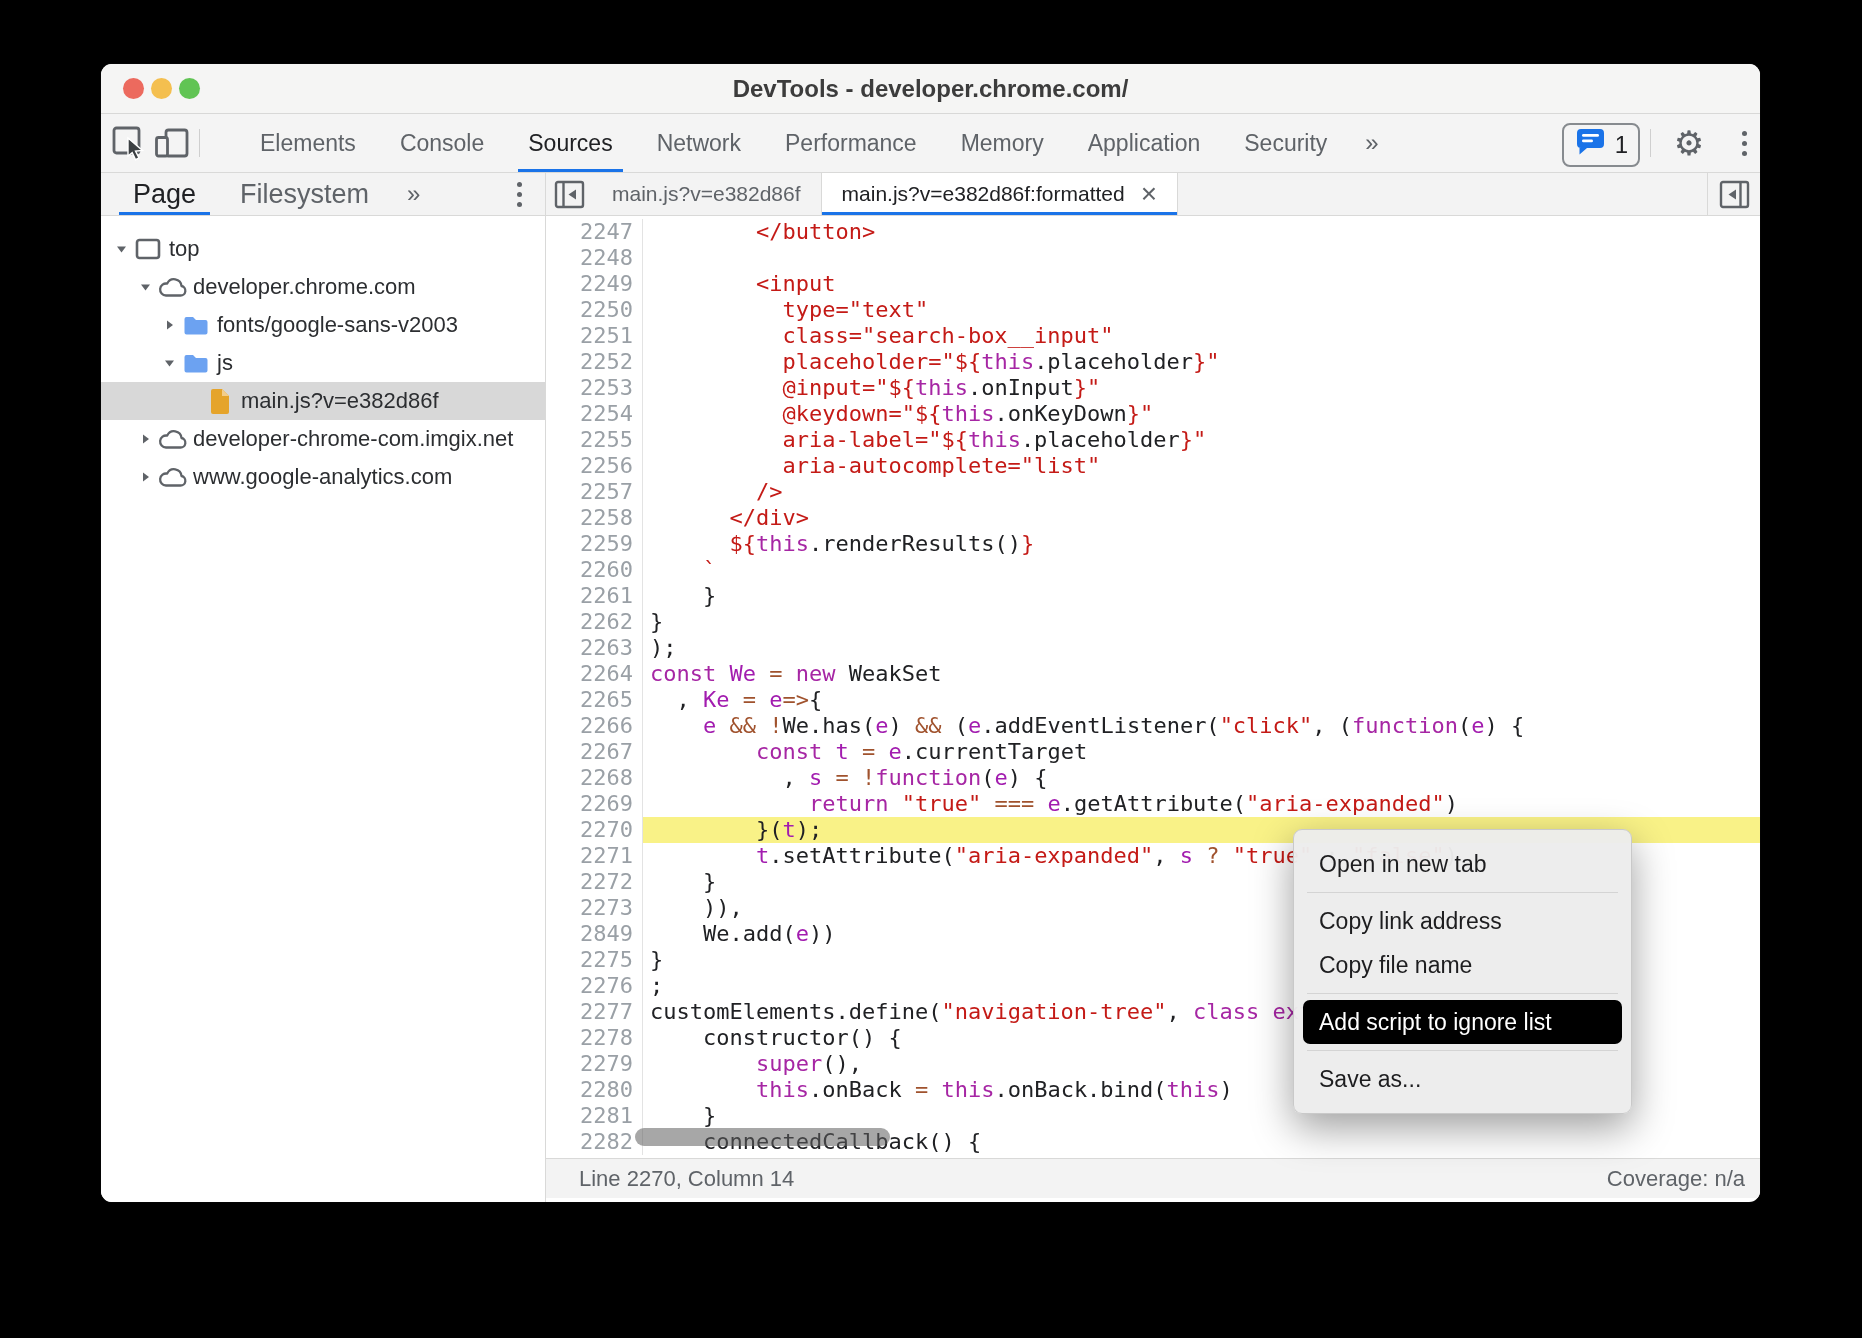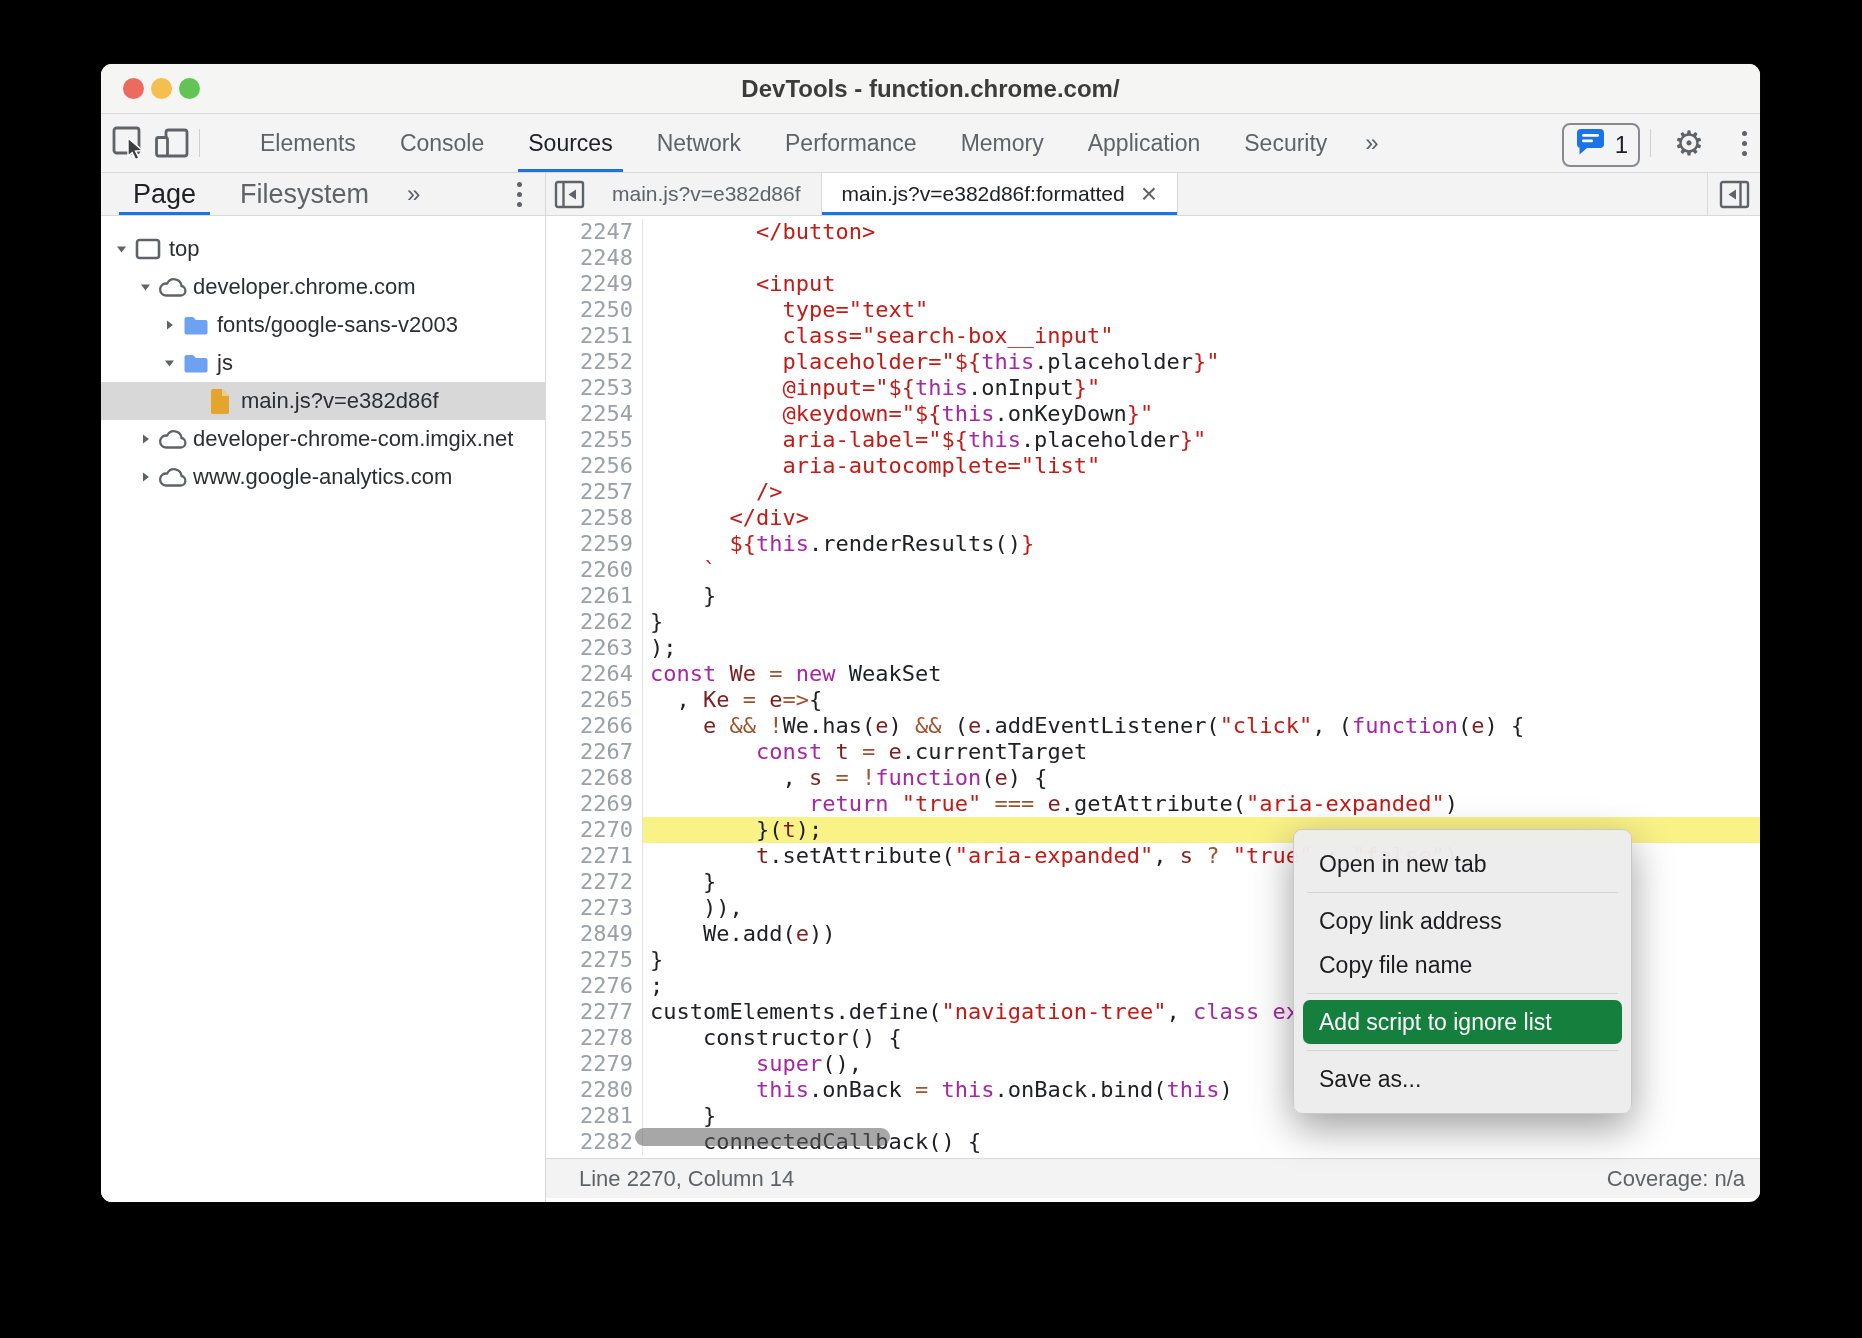--- a/index.html
+++ b/index.html
@@ -54,44 +54,44 @@
   .etab.active{background:#fff;color:#202124;border-left:1px solid #d9d9d8;border-right:1px solid #d9d9d8;}
   .etab.active::after{content:"";position:absolute;left:0;right:0;bottom:0;height:3px;background:#1a73e8;}
   .etab .close{margin-left:16px;font-size:28px;color:#5f6368;line-height:20px;}
   .strip-right{margin-left:auto;display:flex;align-items:center;border-left:1px solid #d9d9d8;width:52px;justify-content:center;}
   .code-area{position:absolute;left:0;top:43px;right:0;bottom:40px;background:#fff;overflow:hidden;padding-top:3px;
     font-family:"DejaVu Sans Mono",monospace;font-size:22px;}
   .crow{height:26px;display:flex;align-items:stretch;}
   .gut{flex:0 0 87px;text-align:right;padding-right:9px;color:#9AA0A6;border-right:1px solid #e3e3e3;line-height:26px;}
   .code{flex:1 1 auto;white-space:pre;line-height:26px;padding-left:7px;color:#202124;}
   .crow.hl .code{background:#F9F287;}
-  .c-k{color:#A626A4;} .c-s{color:#C41A16;} .c-v{color:#7f1d1d;} .c-o{color:#A0522D;} .c-d{color:#202124;}
+  .c-k{color:#A626A4;} .c-s{color:#C41A16;} .c-v{color:#a21caf;} .c-o{color:#A0522D;} .c-d{color:#202124;}
   .statusbar{position:absolute;left:0;right:0;bottom:4px;height:39px;background:#f3f3f3;border-top:1px solid #d9d9d8;
     display:flex;align-items:center;font-size:22px;color:#5f6368;}
   .status-left{margin-left:33px;}
   .status-right{margin-left:auto;margin-right:15px;}
   
   .hthumb{position:absolute;left:534px;top:1064px;width:255px;height:18px;border-radius:9px;background:rgba(95,95,95,.55);z-index:5;}
   
   .ctxmenu{position:absolute;left:1192px;top:765px;width:337px;background:rgba(236,236,236,.97);
     border:1px solid #c9c9c9;border-radius:9px;box-shadow:0 14px 40px rgba(0,0,0,.38);z-index:10;padding:12px 0;}
   .mi{height:44px;line-height:44px;padding:0 25px;font-size:23px;color:#1d1d1f;}
-  .mi.hl-blue{margin:0 9px;padding:0 16px;background:#15803d;color:#fff;border-radius:7px;height:44px;line-height:44px;}
+  .mi.hl-blue{margin:0 9px;padding:0 16px;background:#000000;color:#fff;border-radius:7px;height:44px;line-height:44px;}
   .msep{height:1px;background:#d4d4d4;margin:6px 13px;}
 </style>
 </head>
 <body>
 
 <div class="window">
 
   <div class="titlebar">
     <span class="tl r"></span>
     <span class="tl y"></span>
     <span class="tl g"></span>
-    <div class="title">DevTools - function.chrome.com/</div>
+    <div class="title">DevTools - developer.chrome.com/</div>
   </div>
 
   <div class="toolbar">
     <div class="tb-icon" style="left:8px">
         <svg width="37" height="36" viewBox="0 0 37 36">
           <rect x="3" y="3" width="25" height="25" rx="2.5" fill="none" stroke="#5f6368" stroke-width="2.8"></rect>
           <path d="M17 13 L31.5 25.5 L24.5 26 L28 33 L24.6 34.7 L21.2 27.6 L17 31 Z" fill="#3c4043" stroke="#fff" stroke-width="1.4"></path>
         </svg>
       </div>
     <div class="tb-icon" style="left:50px">

